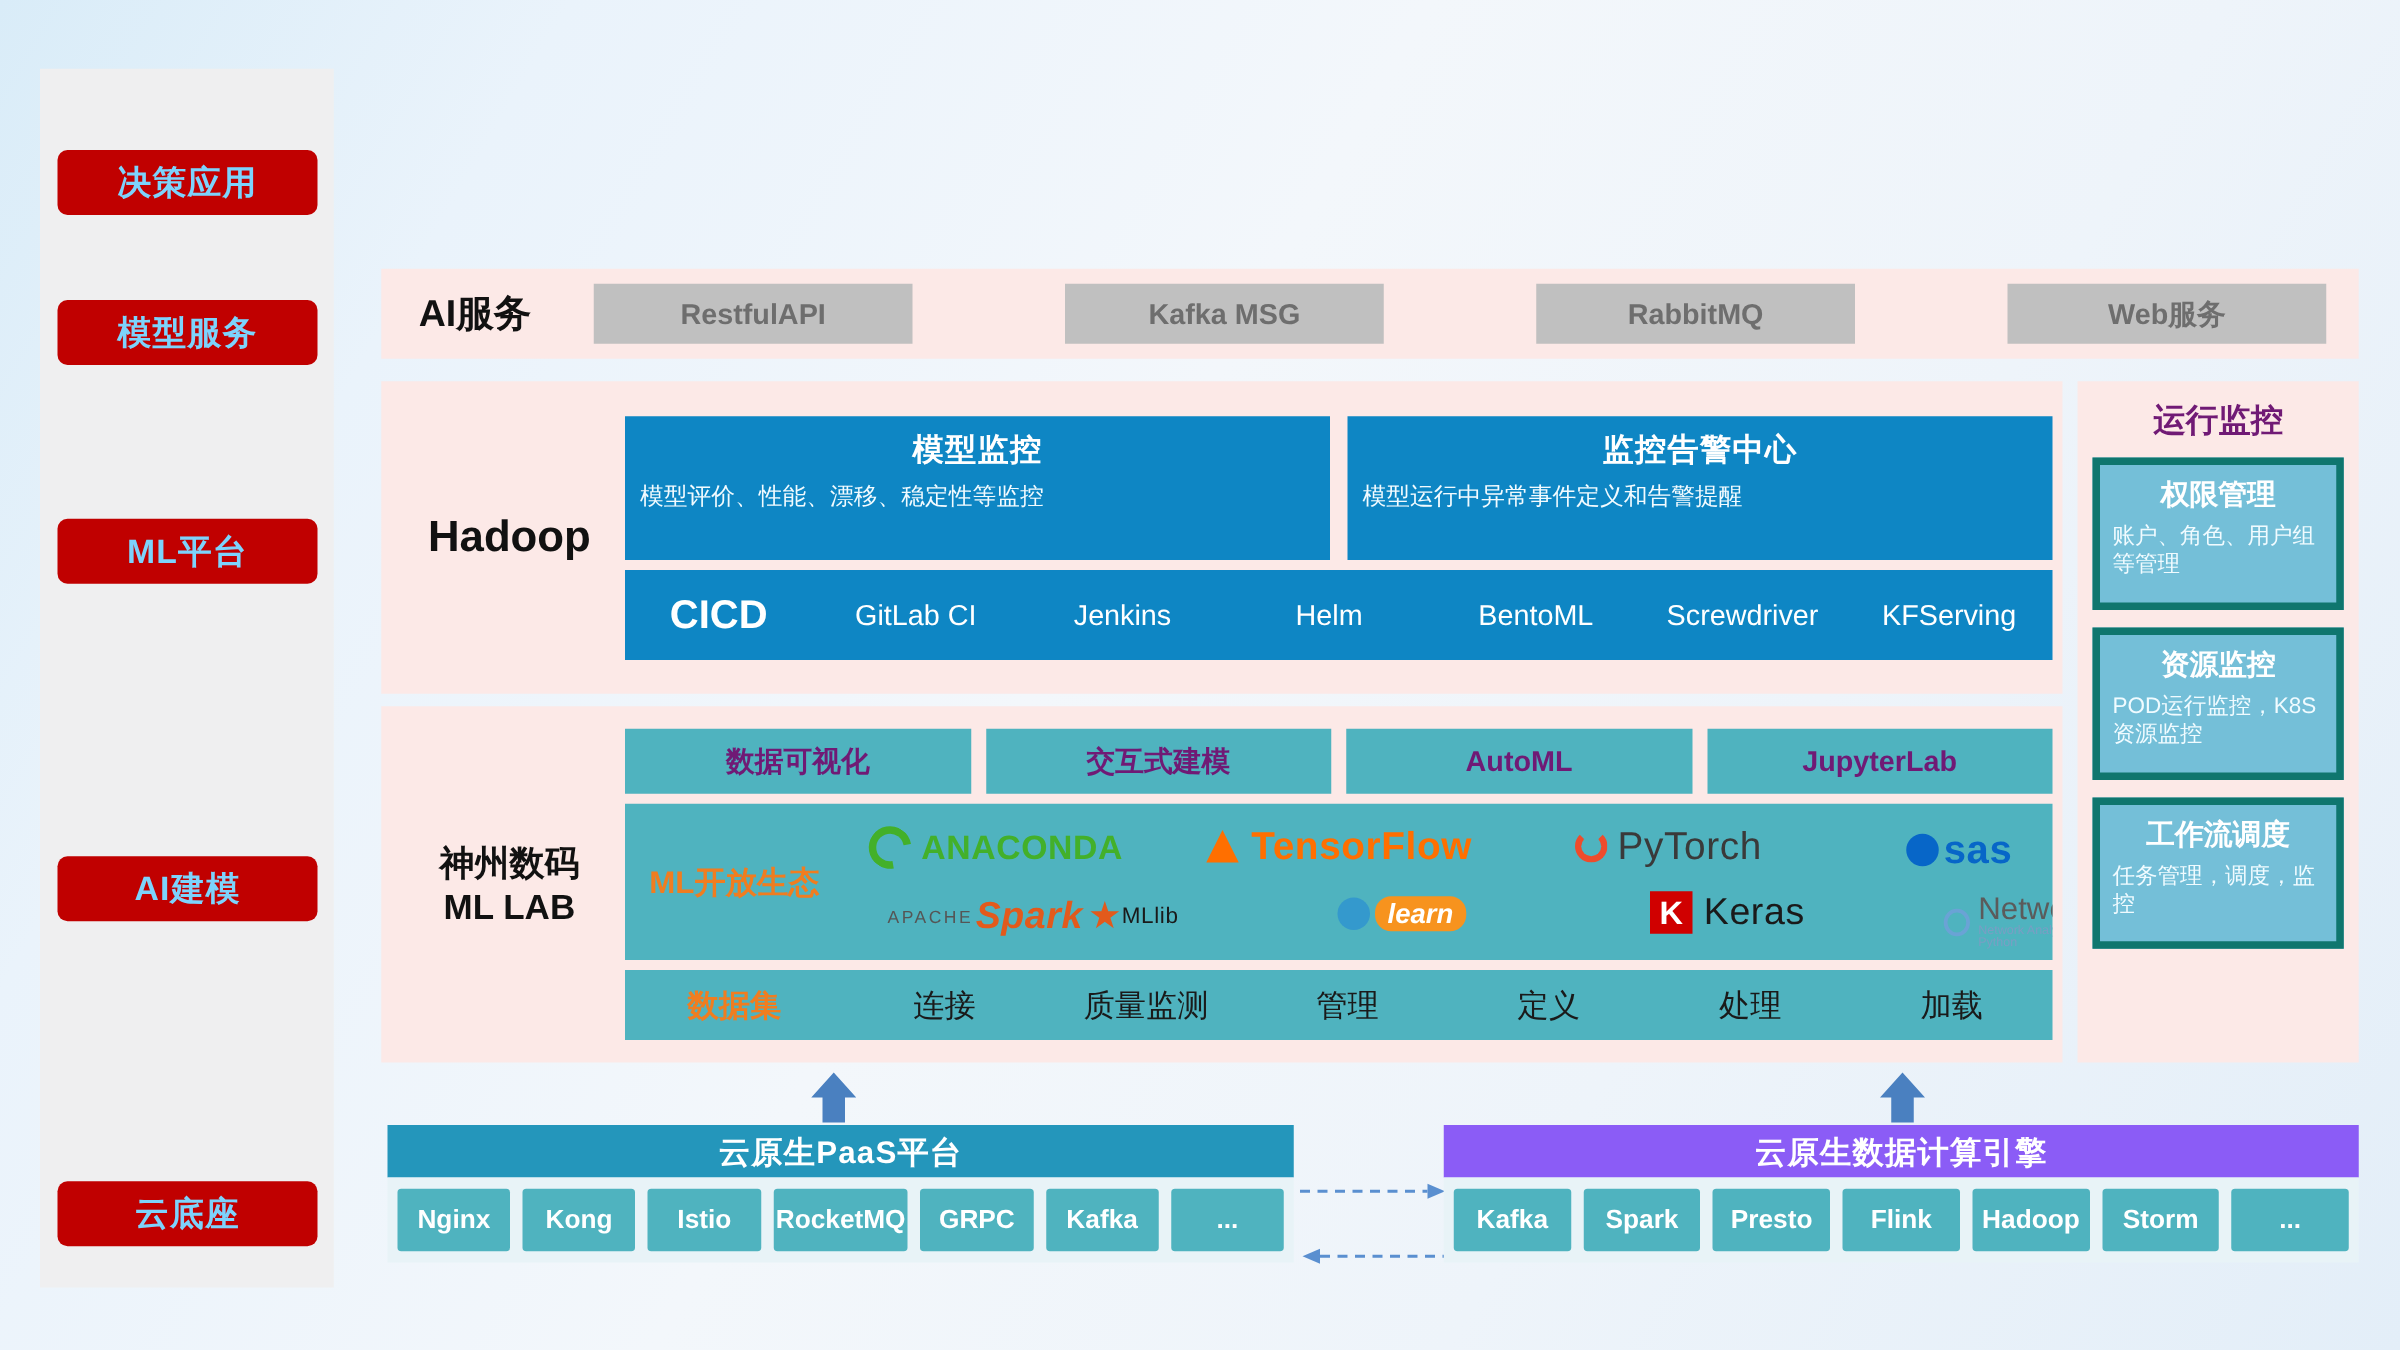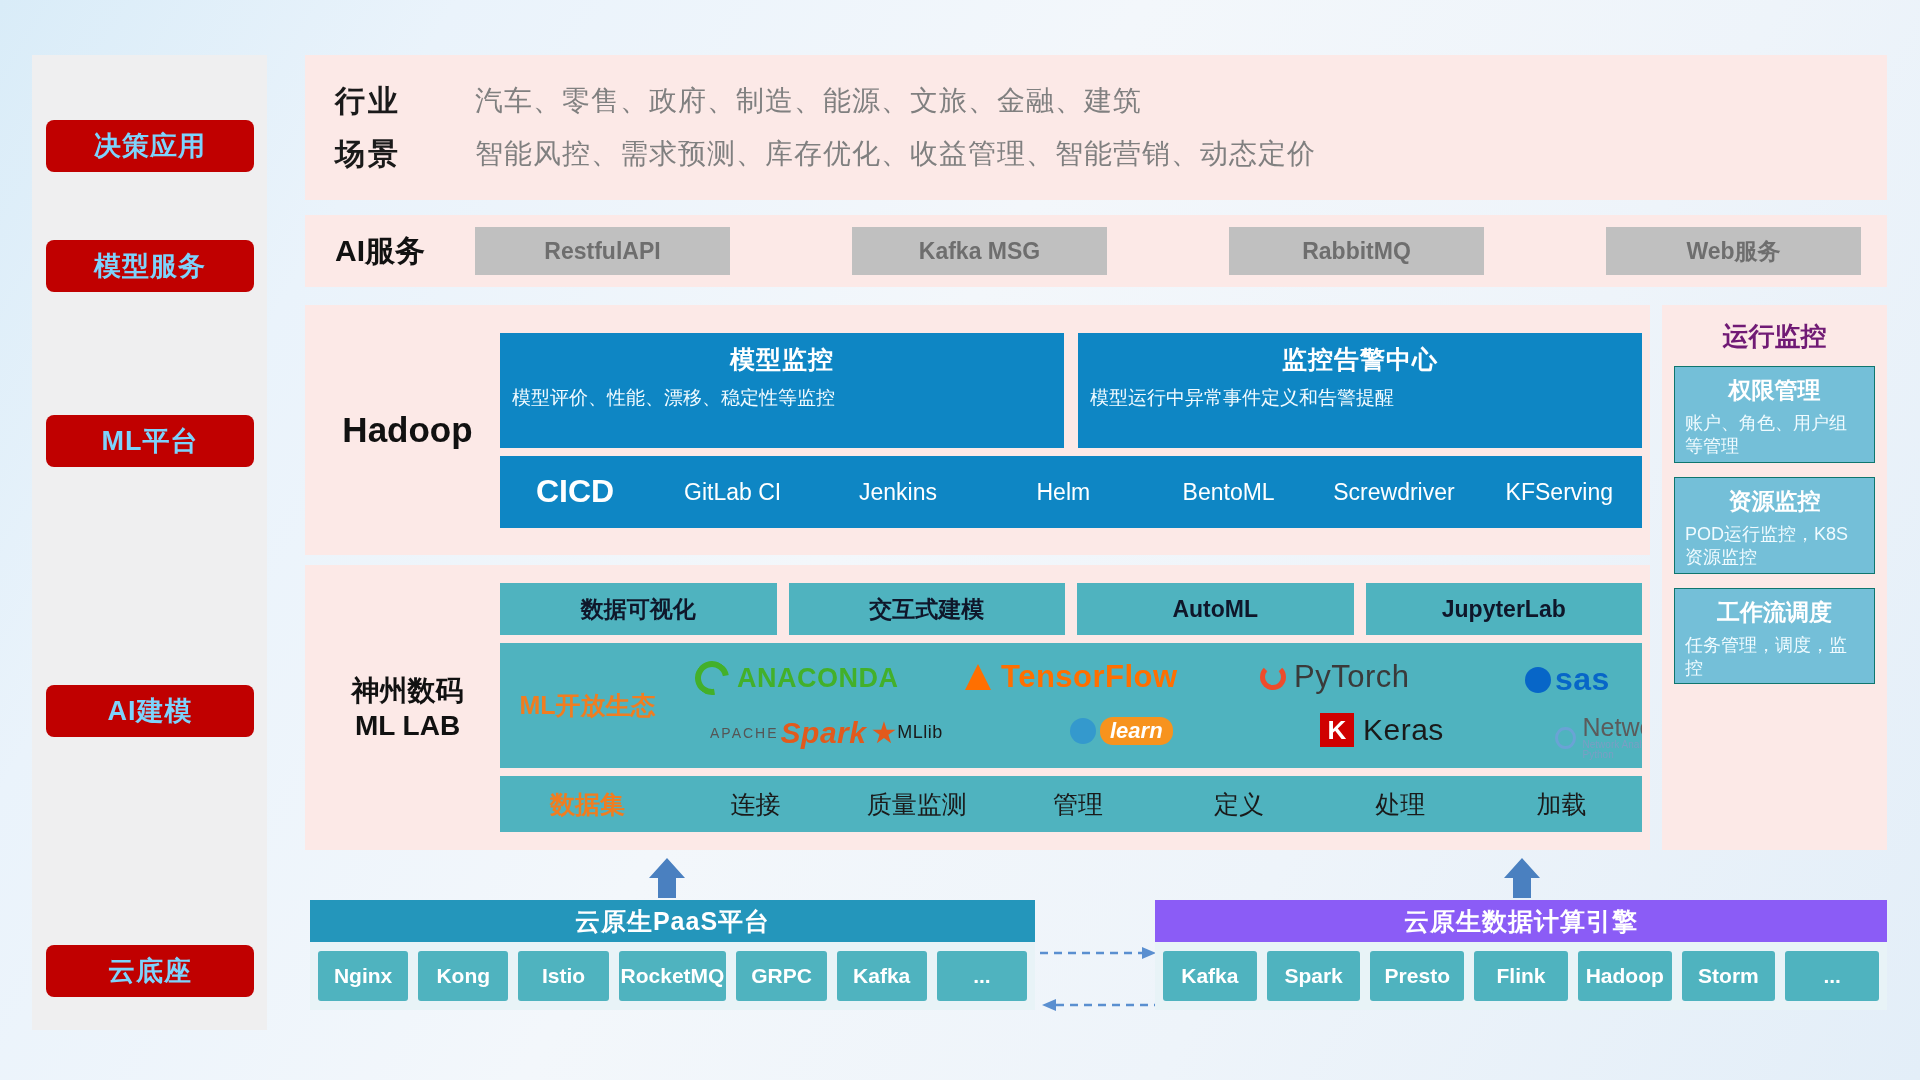--- a/index.html
+++ b/index.html
@@ -106,22 +106,22 @@
   .band-monitor {
     position: absolute; left: 1662px; top: 305px;
     width: 225px; height: 545px; background: #fce9e7;
     padding: 10px 12px;
   }
   .monitor-title {
     text-align: center; font-size: 26px; font-weight: bold;
     color: #701a75; margin: 4px 0 12px 0;
   }
   .monitor-card {
-    background: #74bfd8; border: 1px solid #0f766e;
-    margin-bottom: 14px; padding: 8px 10px 3px 10px;
+    background: #74bfd8; border: 6px solid #0f766e;
+    margin-bottom: 14px; padding: 8px 10px 18px 10px;
   }
   .monitor-card h5 {
     text-align: center; font-size: 23px; font-weight: bold;
     color: #fff; margin-bottom: 6px;
   }
   .monitor-card p { font-size: 18px; line-height: 1.3; color: #f0fbff; }
 
   
   .band-lab {
     top: 565px; width: 1345px; height: 285px;
@@ -129,21 +129,21 @@
   }
   .lab-key {
     width: 185px; flex: none; text-align: center;
     font-size: 28px; font-weight: bold; color: #111; line-height: 1.25;
   }
   .lab-right { flex: 1; padding-right: 8px; }
   .lab-tabs { display: flex; gap: 12px; margin-bottom: 8px; }
   .lab-tab {
     flex: 1; height: 52px; background: #4fb3bf;
     display: flex; align-items: center; justify-content: center;
-    color: #0f172a; font-size: 23px; font-weight: bold;
+    color: #701a75; font-size: 23px; font-weight: bold;
   }
   .lab-eco {
     background: #4fb3bf; height: 125px; display: flex; align-items: center;
     margin-bottom: 8px; overflow: hidden;
   }
   .eco-key {
     width: 175px; flex: none; text-align: center;
     color: #f07d20; font-size: 25px; font-weight: bold;
   }
   .eco-logos { flex: 1; position: relative; height: 100%; }
@@ -229,32 +229,20 @@
         <span>ML平台</span>
       </div>
     <div class="stage-chip chip-4">
         <span>AI建模</span>
       </div>
     <div class="stage-chip chip-5">
         <span>云底座</span>
       </div>
   </div>
 
-  <div class="band band-apps">
-    <div class="apps-rows">
-      <div class="apps-row">
-        <div class="apps-key">行业</div>
-        <div class="apps-val">汽车、零售、政府、制造、能源、文旅、金融、建筑</div>
-      </div>
-      <div class="apps-row">
-        <div class="apps-key">场景</div>
-        <div class="apps-val">智能风控、需求预测、库存优化、收益管理、智能营销、动态定价</div>
-      </div>
-    </div>
-  </div>
 
   <div class="band band-svc">
     <div class="svc-key">AI服务</div>
     <div class="svc-items">
       <div class="svc-chip">
           <span>RestfulAPI</span>
         </div>
       <div class="svc-chip">
           <span>Kafka MSG</span>
         </div>

